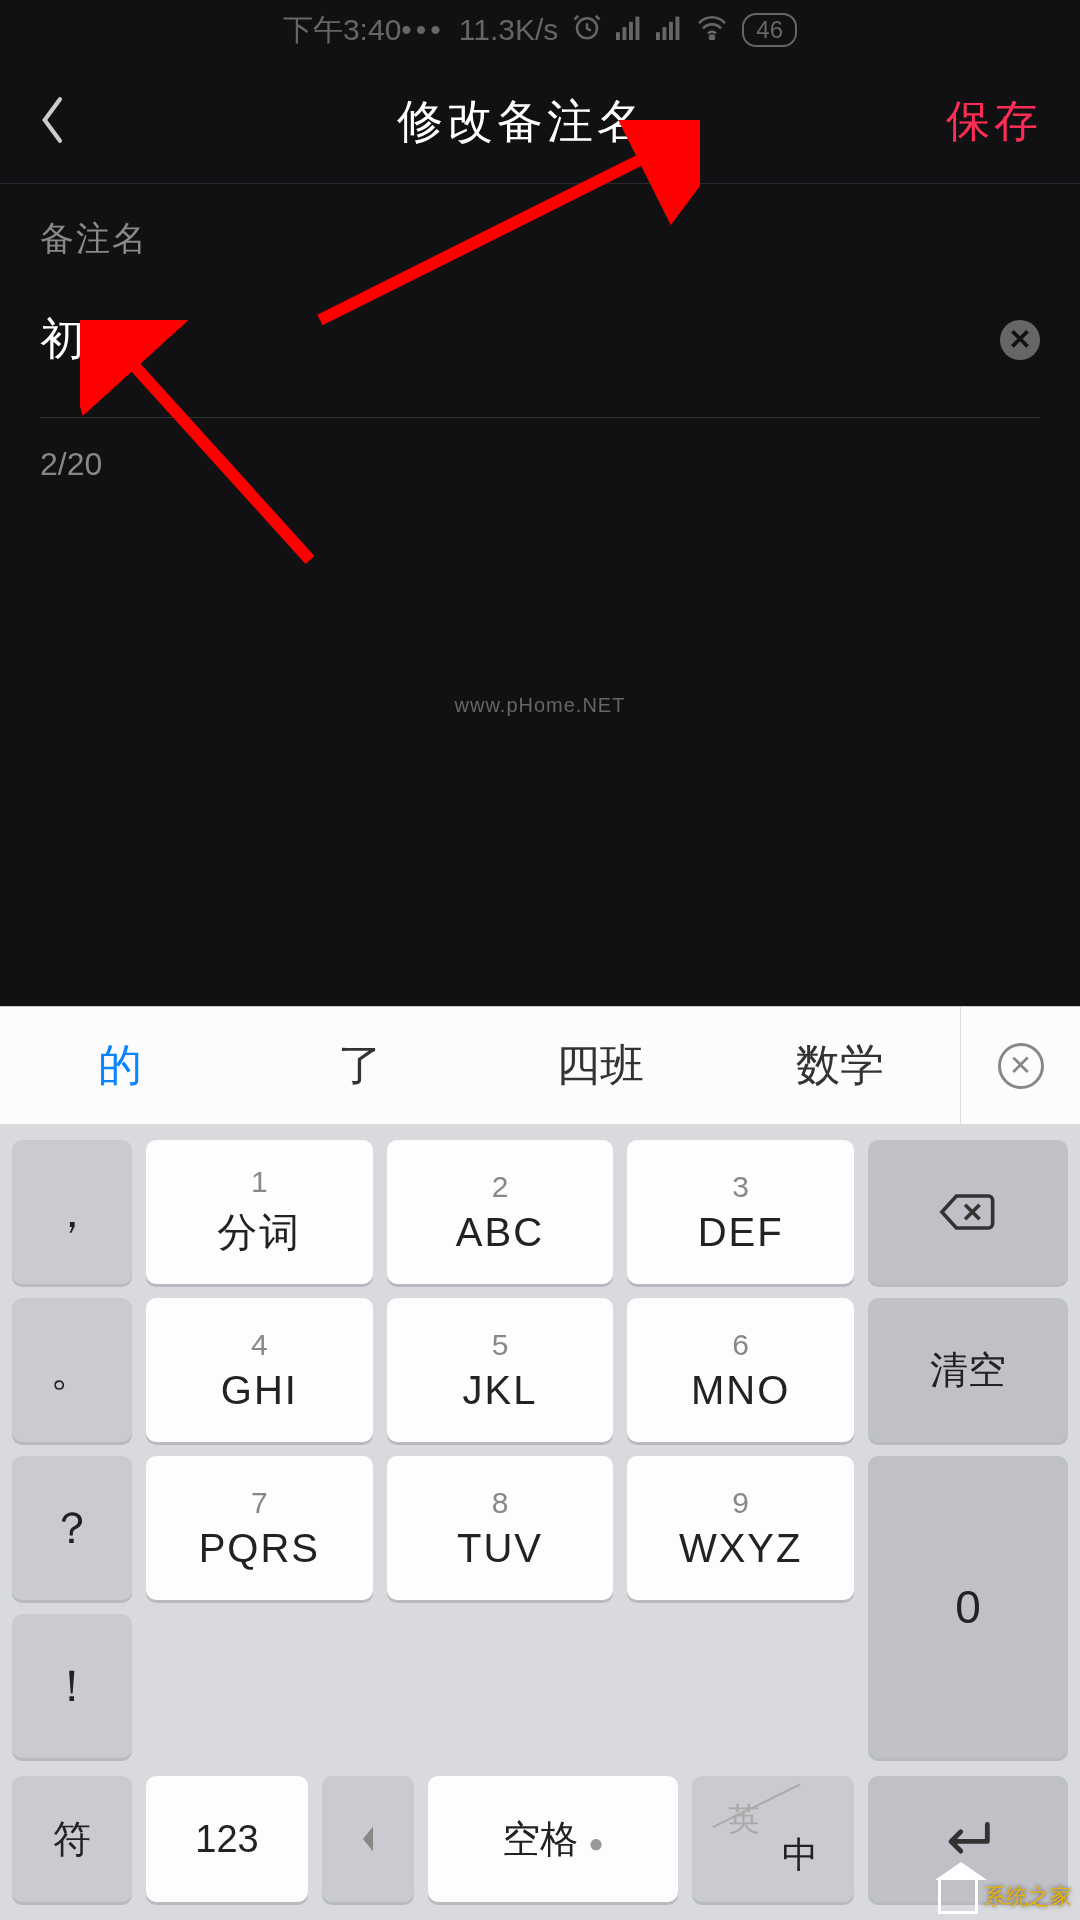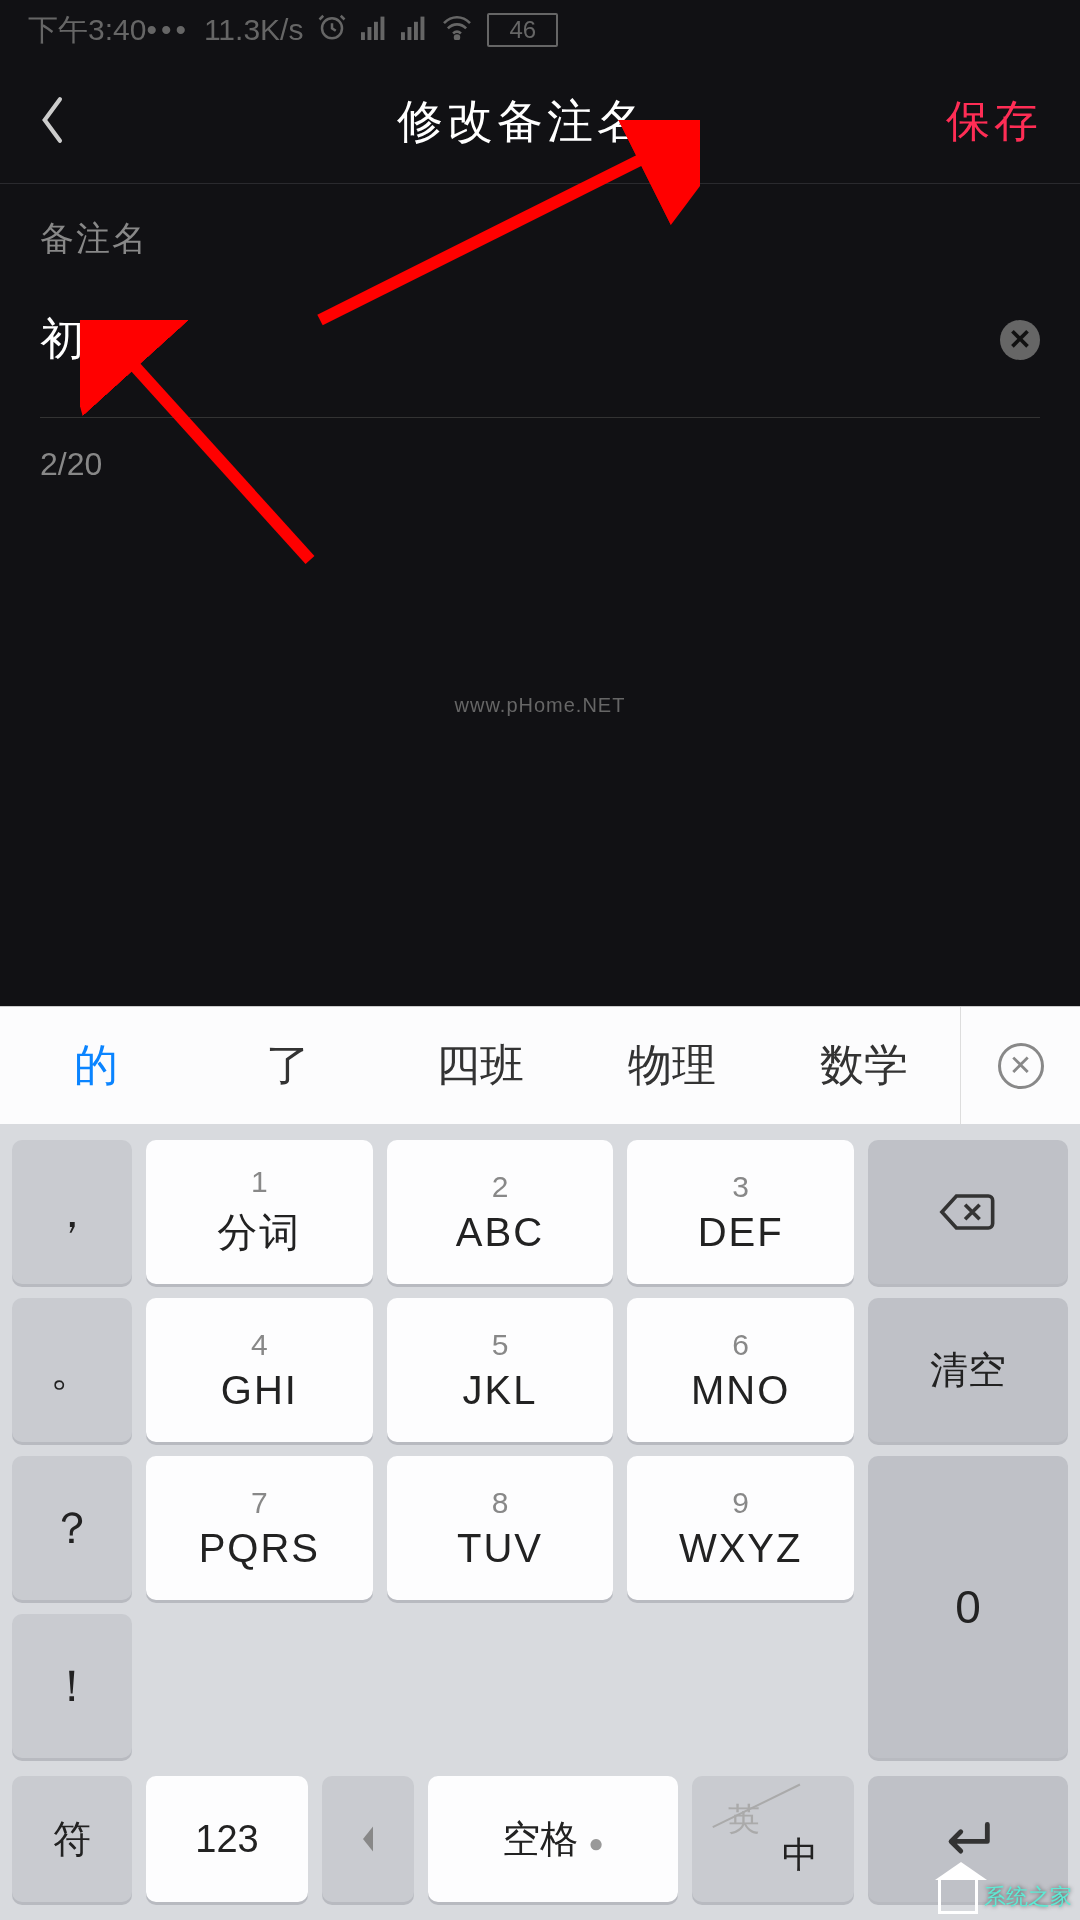--- a/index.html
+++ b/index.html
@@ -1,22 +1,22 @@
 <!DOCTYPE html>
 <html><head>
   <meta charset="utf-8">
   <style>
     * { margin: 0; padding: 0; box-sizing: border-box; font-family: -apple-system, "Helvetica Neue", Arial, sans-serif; }
     body { width: 1080px; height: 1920px; background: #111114; overflow: hidden; position: relative; }
 
-    .status-bar { height: 60px; display: flex; align-items: center; justify-content: flex-start; padding: 0 28px; color: #666; font-size: 30px; }
+    .status-bar { height: 60px; display: flex; align-items: center; justify-content: center; padding: 0 28px; color: #666; font-size: 30px; }
     .status-left { color: #666; }
     .status-right { display: flex; align-items: center; gap: 14px; color: #666; }
     .dots { letter-spacing: 4px; }
-    .battery { border: 2px solid #666; border-radius: 2px; padding: 1px 20px; font-size: 24px; }
+    .battery { border: 2px solid #666; border-radius: 14px; padding: 1px 12px; font-size: 24px; }
 
     .header { height: 124px; display: flex; align-items: center; justify-content: center; padding: 0 38px; border-bottom: 1px solid #2a2a2e; }
     .back { width: 60px; color: #ccc; }
     .title { flex: 1; text-align: center; color: #fff; font-size: 46px; font-weight: 500; letter-spacing: 4px; }
     .save { color: #ff2d55; font-size: 44px; font-weight: 500; letter-spacing: 4px; }
 
     .content { padding: 32px 40px 0; }
     .label { color: #888; font-size: 34px; letter-spacing: 2px; margin-bottom: 48px; }
     .input-row { display: flex; align-items: center; justify-content: space-between; border-bottom: 1px solid #333; padding-bottom: 48px; }
     .input-value { color: #fff; font-size: 44px; letter-spacing: 2px; }
@@ -46,21 +46,21 @@
     .key.tall2 { grid-row: span 2; }
     .space-row { display: grid; grid-template-columns: 120px 162px 92px 1fr 162px 200px; gap: 14px; padding: 0 12px 18px; height: 144px; }
     .space-row .key { height: 100%; }
     .lang { position: relative; }
     .lang::before { content: ''; position: absolute; left: 20%; top: 20%; right: 20%; bottom: 20%; border-top: 2px solid #aaa; transform: rotate(-26deg); transform-origin: center; }
     .lang .en { position: absolute; top: 22px; left: 36px; font-size: 32px; color: #aaa; }
     .lang .zh { position: absolute; bottom: 22px; right: 36px; font-size: 36px; color: #222; }
     .mic { font-size: 26px; color: #999; margin-left: 10px; }
     .enter svg, .backspace svg { width: 58px; height: 44px; }
 
-    .corner-logo { position: absolute; bottom: 6px; right: 8px; color: #5eead4; font-size: 22px; display: flex; align-items: center; gap: 6px; text-shadow: 0 0 4px rgba(0,0,0,.6); }
+    .corner-logo { position: absolute; bottom: 6px; right: 8px; color: #eab308; font-size: 22px; display: flex; align-items: center; gap: 6px; text-shadow: 0 0 4px rgba(0,0,0,.6); }
     .corner-logo .house { width: 40px; height: 34px; border: 3px solid #fff; border-top: none; position: relative; }
     .corner-logo .house::before { content: ''; position: absolute; top: -18px; left: -6px; width: 0; height: 0; border-left: 26px solid transparent; border-right: 26px solid transparent; border-bottom: 18px solid #fff; }
   </style>
 </head>
 <body>
 
 <div class="status-bar">
   <span class="status-left">下午3:40</span>
   <div class="status-right">
     <span class="dots">•••</span>
@@ -133,21 +133,20 @@
       </marker>
     </defs>
   <line x1="230" y1="240" x2="40" y2="30" stroke="#ff0000" stroke-width="12" marker-end="url(#ah2)"></line>
 </svg>
 
 <div class="keyboard">
   <div class="suggestion-bar">
     <div class="suggestion active">的</div>
     <div class="suggestion">了</div>
     <div class="suggestion">四班</div>
-    <div class="suggestion">物理</div>
     <div class="suggestion">数学</div>
     <div class="sug-close">
         <div class="sug-close-inner">✕</div>
       </div>
   </div>
 
   <div class="key-grid">
     <div class="key gray punct" style="display: flex;">，</div>
     <div class="key" style="display: flex;">
         <span class="num">1</span>

